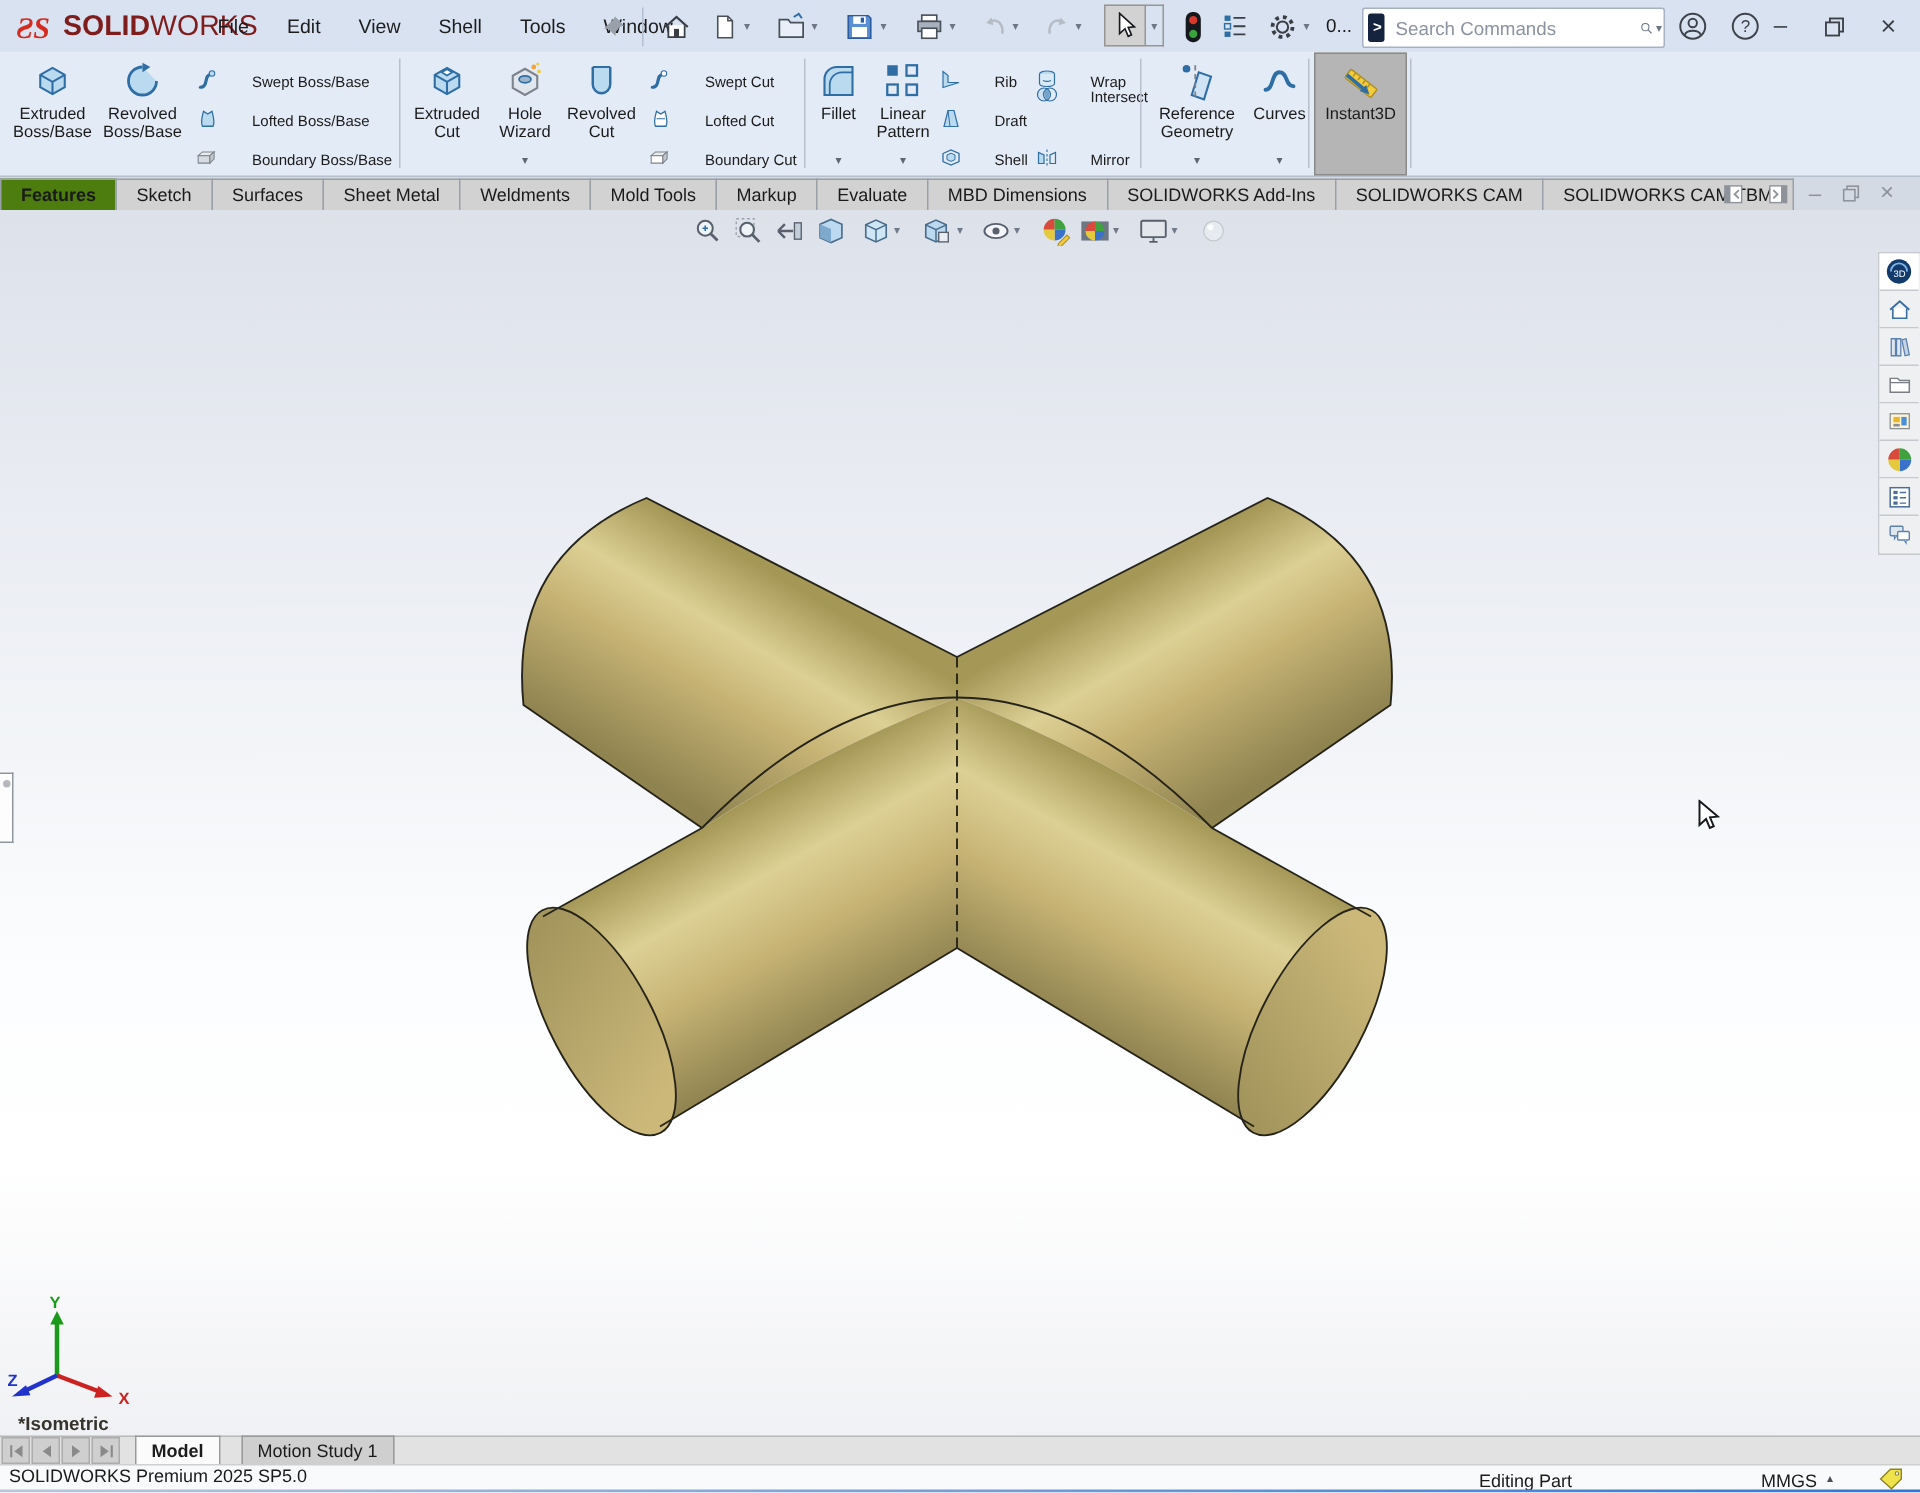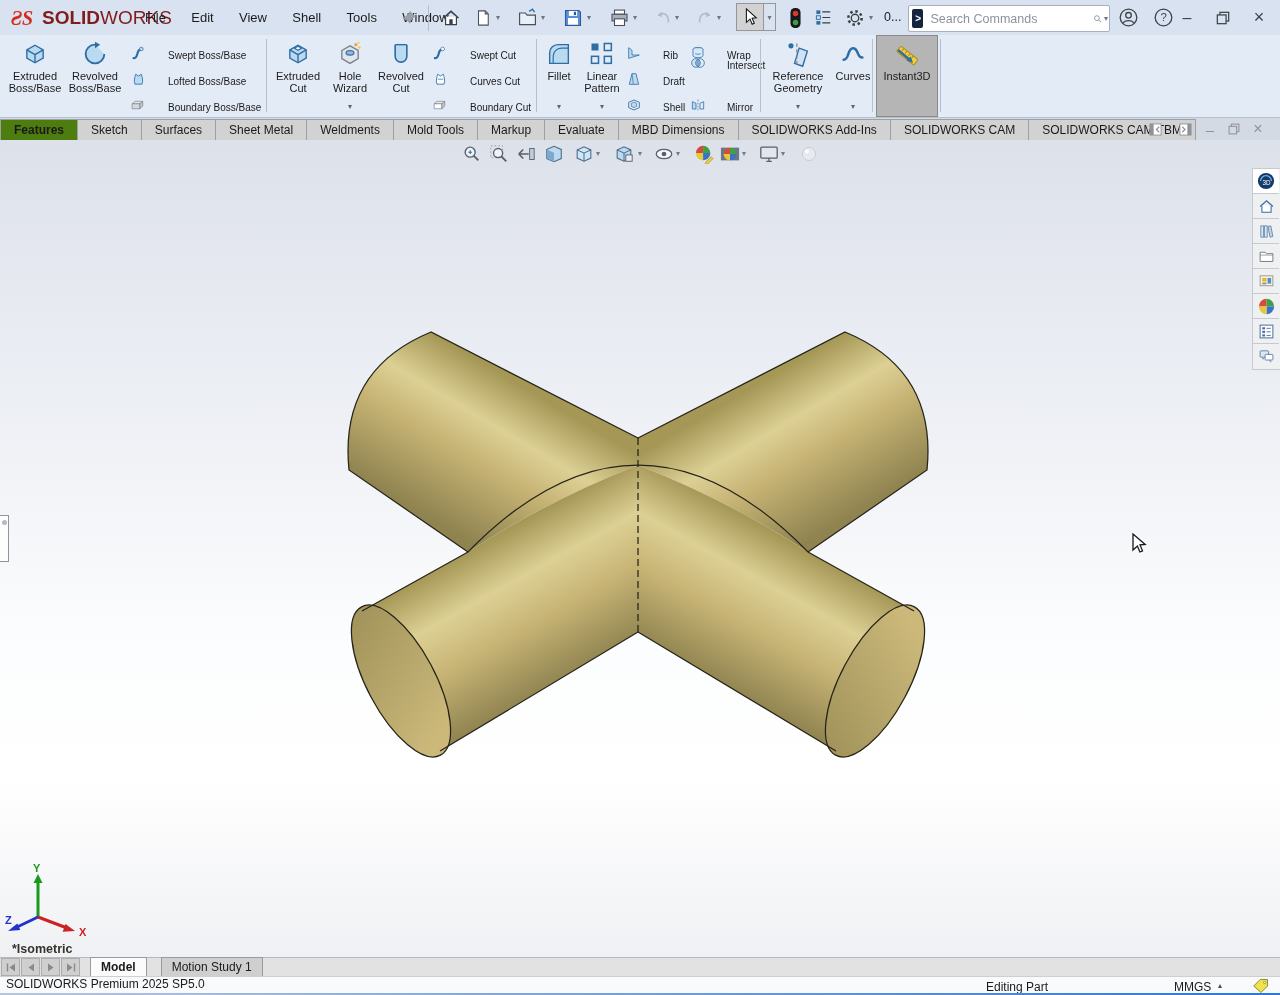--- a/index.html
+++ b/index.html
@@ -288,21 +288,21 @@
         <path d="M4 20c8 0 3-12 10-12" fill="none" stroke="#2f6ea5" stroke-width="3" stroke-linecap="round"></path>
         <circle cx="15" cy="7" r="2.6" fill="#fff" stroke="#2f6ea5"></circle>
       </svg>
     <span>Swept Cut</span>
   </div>
   <div class="rsm av" style="left:432px;top:32px">
     <svg width="17" height="17" viewBox="0 0 24 24">
         <path d="M7 20c-2-5 0-10 1-14l4 2.5L16 6c1 4 3 9 1 14z" fill="#fff" stroke="#2f6ea5" stroke-width="1.2"></path>
         <path d="M8 13h8" stroke="#2f6ea5"></path>
       </svg>
-    <span>Curves Cut</span>
+    <span>Lofted Cut</span>
   </div>
   <div class="rsm av" style="left:432px;top:58px">
     <svg width="17" height="17" viewBox="0 0 24 24">
         <path d="M3 11l4-3.5h11L14 11z" fill="#e8eaed" stroke="#7d838b"></path>
         <path d="M3 11h11v7H3z" fill="#fff" stroke="#7d838b"></path>
         <path d="M14 11l4-3.5v6.5l-4 4z" fill="#c3c8ce" stroke="#7d838b"></path>
       </svg>
     <span>Boundary Cut</span>
   </div>
 

